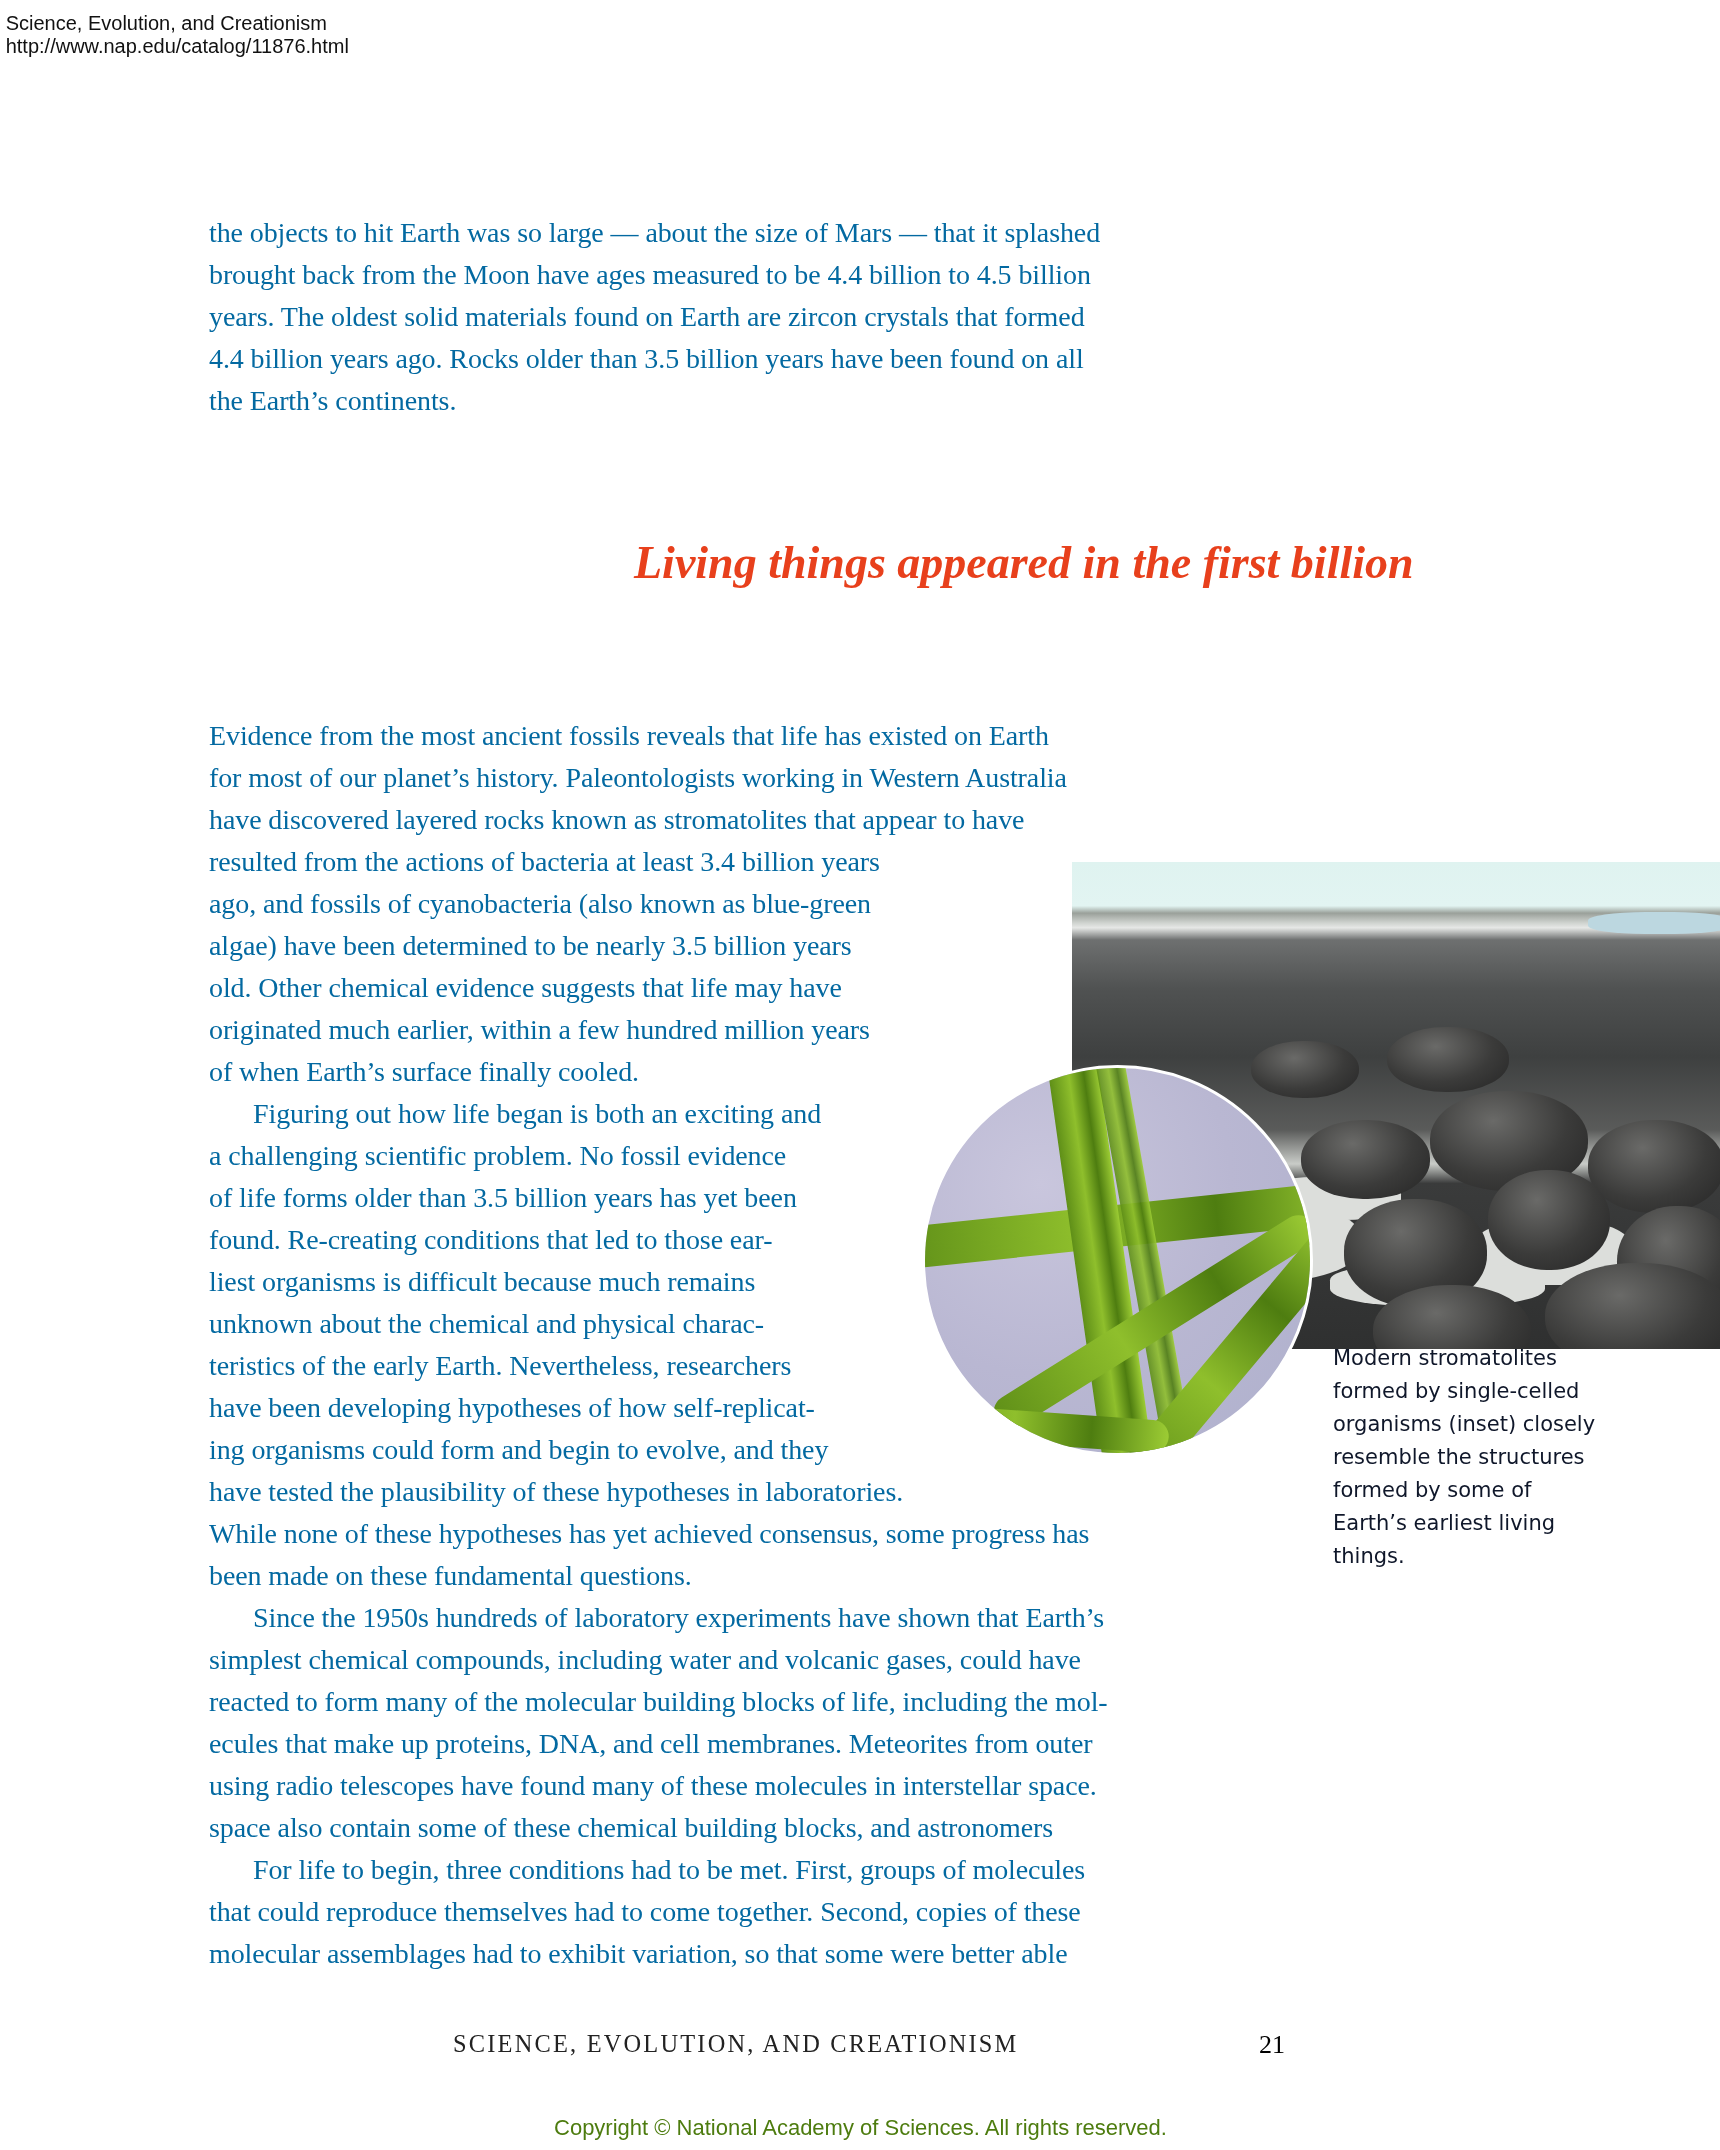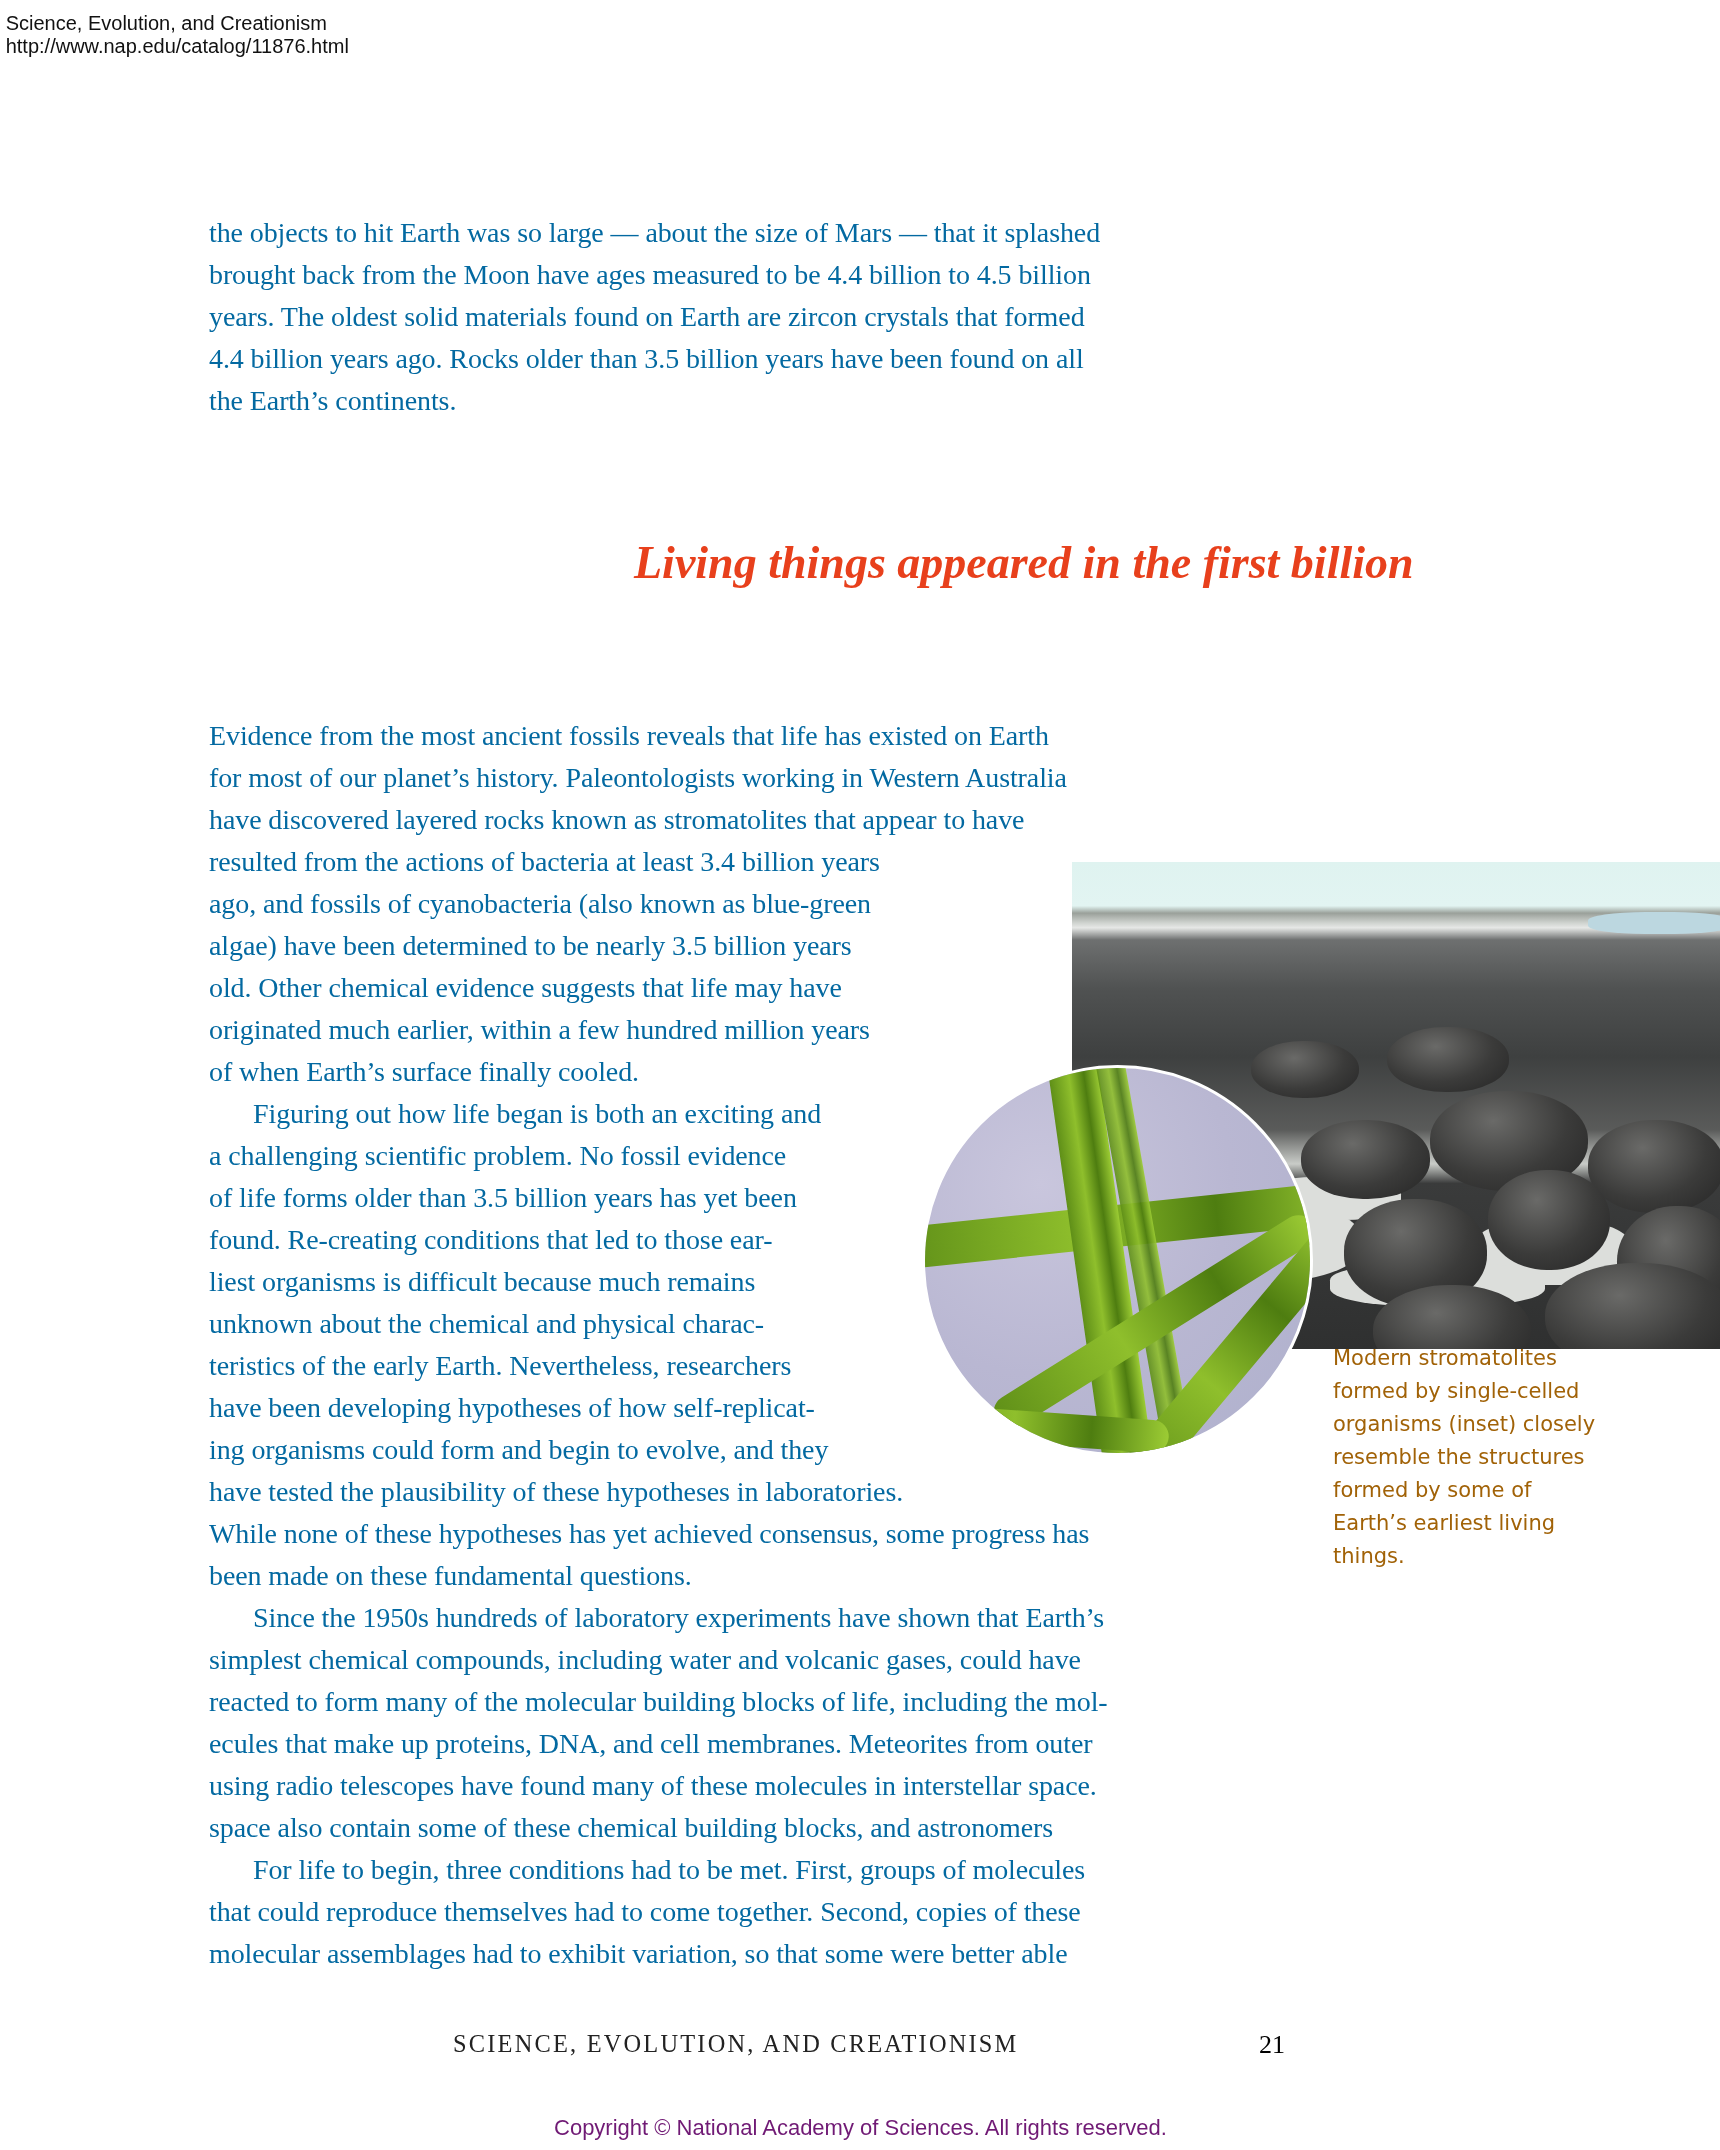--- a/index.html
+++ b/index.html
@@ -9,24 +9,24 @@
   .body-text div { height:42px; }
   .indent { padding-left:44px; }
   .heading { position:absolute; left:599px; top:529px; font-family:"Liberation Serif", serif; font-style:italic; font-weight:bold; font-size:46px; line-height:68px; color:#E8401C; white-space:nowrap;margin-left:35px; }
   .photo { position:absolute; left:1072px; top:862px; width:648px; height:487px; overflow:hidden;
     background: linear-gradient(180deg, #dff3f0 0%, #e2f4f2 9%, #9aa09a 10.5%, #cfd3cf 12.5%, #e6e8e6 13.5%, #6e7070 16%, #505252 26%, #3e4040 40%, #5a5b5a 55%, #c9ccc8 62%, #3a3b3b 66%, #2f3030 100%); }
   .photo .rock { position:absolute; border-radius:48%; background:radial-gradient(ellipse at 40% 30%, #6a6a68 0%, #3b3b3a 55%, #242424 100%); }
   .photo .sand { position:absolute; background:#dcdedb; border-radius:40%; }
   .inset { position:absolute; left:922px; top:1065px; width:391px; height:391px; border-radius:50%; overflow:hidden; border:3.6px solid #ffffff; box-sizing:border-box;
     background: radial-gradient(circle at 30% 30%, #c9c6dd 0%, #b9b7d2 50%, #aeb0cc 100%); }
   .inset .fil { position:absolute; border-radius:21.5px; background:linear-gradient(90deg,#5f8f18,#8fbf2c 40%,#4e7d10 70%,#9ccc34); }
-  .caption { position:absolute; left:1333px; top:1342px; font-family:"DejaVu Sans", sans-serif; font-size:21px; line-height:33px; color:#a16207; white-space:nowrap; }
+  .caption { position:absolute; left:1333px; top:1342px; font-family:"DejaVu Sans", sans-serif; font-size:21px; line-height:33px; color:#0f172a; white-space:nowrap; }
   .footer-title { position:absolute; left:453px; top:2030px; font-family:"Liberation Serif", serif; font-size:24.4px; letter-spacing:2.2px; color:#222; white-space:nowrap; }
   .page-num { position:absolute; left:1259px; top:2030px; font-family:"Liberation Serif", serif; font-size:26px; color:#000000; }
-  .copyright { position:absolute; left:0; width:1721px; text-align:center; top:2115px; font-family:"Liberation Sans", sans-serif; font-size:22px; color:#701a75; }
+  .copyright { position:absolute; left:0; width:1721px; text-align:center; top:2115px; font-family:"Liberation Sans", sans-serif; font-size:22px; color:#4d7c0f; }
 </style>
 </head>
 <body>
 
 <div class="hdr" style="top:11.5px;">
   <div>Science, Evolution, and Creationism</div>
   <div>http://www.nap.edu/catalog/11876.html</div>
 </div>
 
 <div class="body-text" style="top:212px;">

